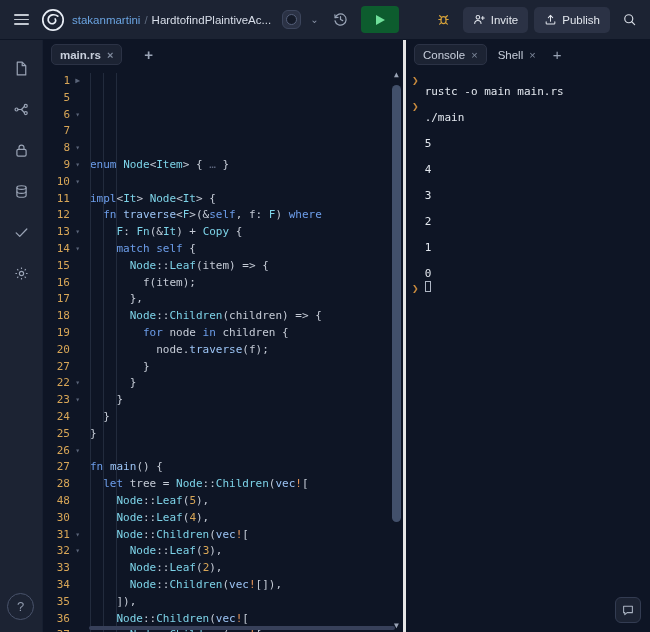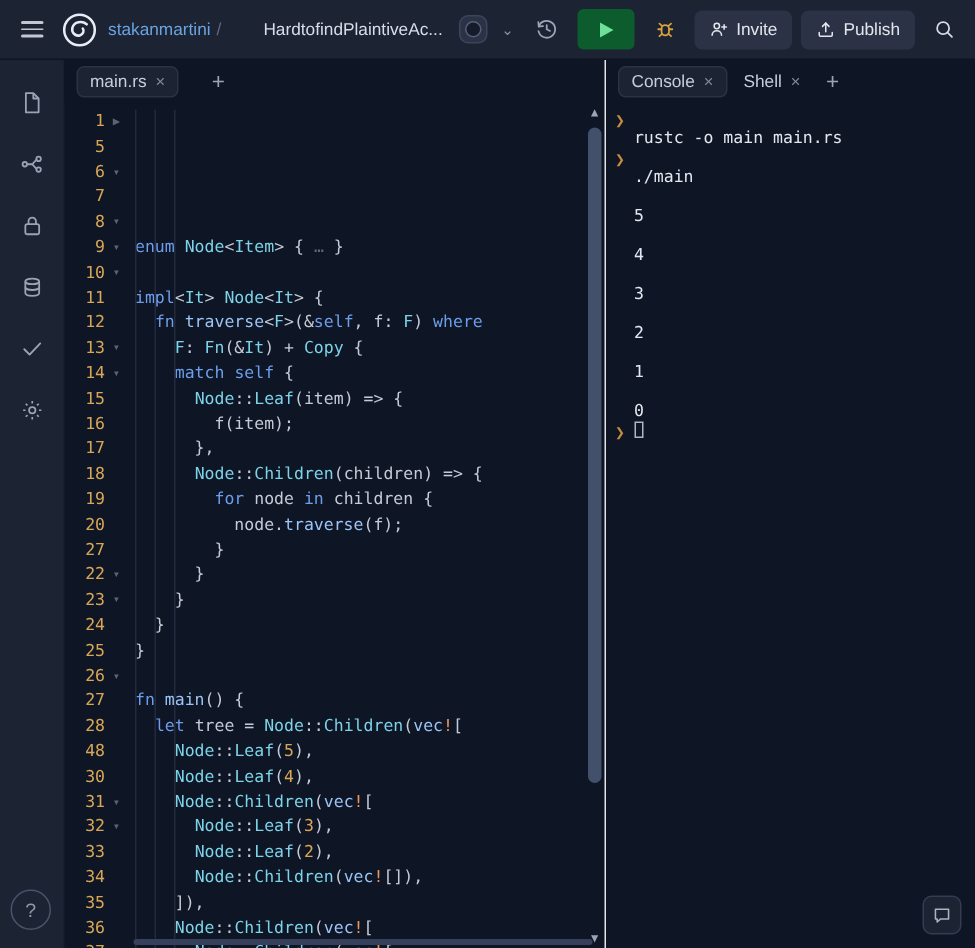--- a/index.html
+++ b/index.html
@@ -32,21 +32,21 @@
   }
 
   .hamburger { display: flex; flex-direction: column; gap: 3px; width: 15px; }
   .hamburger i { display: block; height: 1.7px; background: #c2c8d1; border-radius: 1px; }
 
   .logo { width: 24px; height: 24px; flex: 0 0 24px; }
 
   .breadcrumb { display: flex; align-items: center; gap: 4px; font-size: 11.5px; white-space: nowrap; }
   .bc-user { color: #6aa3e0; cursor: pointer; }
   .bc-sep { color: #5f6b7f; }
-  .bc-repl { color: #d8dee9; cursor: pointer; margin-left: 24px; }
+  .bc-repl { color: #d8dee9; cursor: pointer; }
 
   .avatar-chip {
     width: 19px; height: 19px; border-radius: 6px;
     background: #2b3245; border: 1px solid #3c455c;
     display:flex; align-items:center; justify-content:center;
     cursor: pointer; margin-left: 4px;
   }
   .avatar-dot { width:11px; height:11px; border-radius:50%; background:#151b29; border:1.3px solid #55607a; }
 
   .chev { color:#8b95a8; font-size:10px; cursor:pointer; padding:0 2px; }
@@ -101,20 +101,21 @@
     flex: 1 1 auto; min-width: 0;
     background: #0e1525;
     display: flex; flex-direction: column;
     border-left: 1px solid #171f30;
   }
   .tabbar {
     height: 29px; flex: 0 0 29px;
     display: flex; align-items: center;
     padding-left: 8px; gap: 16px;
     background: #0e1525;
+    font-weight: bold;
   }
   .tab {
     display: flex; align-items: center; gap: 6px;
     height: 21px; padding: 0 8px;
     border-radius: 5px; font-size: 11.5px;
     color: #c7cedb; cursor: pointer;
   }
   .tab.active { background: #1c2333; border: 1px solid #2b3245; }
   .tab .x { color: #808b9e; font-size: 11px; }
   .tab-plus { color: #9aa4b6; font-size: 15px; padding: 0 6px; cursor: pointer; line-height:1; }
@@ -168,21 +169,21 @@
   .hsb {
     position:absolute; left:0; right:13px; bottom:0; height:6px;
   }
   .hsb-thumb { position:absolute; left:46px; width:306px; height:4px; background:#37405a; border-radius:3px;}
 
   
   .console-pane {
     width: 247px; flex: 0 0 247px;
     background: #0e1525;
     display: flex; flex-direction: column;
-    border-left: 1px solid #e5e5e5;
+    border-left: 3px solid #e5e5e5;
     position: relative;
   }
   .ctabbar {
     height: 29px; flex: 0 0 29px;
     display: flex; align-items: center; padding-left: 8px; gap: 3px;
   }
   .console-body {
     flex: 1 1 auto;
     font-family: "DejaVu Sans Mono", "Liberation Mono", monospace;
     font-size: 11px; line-height: 15px;

